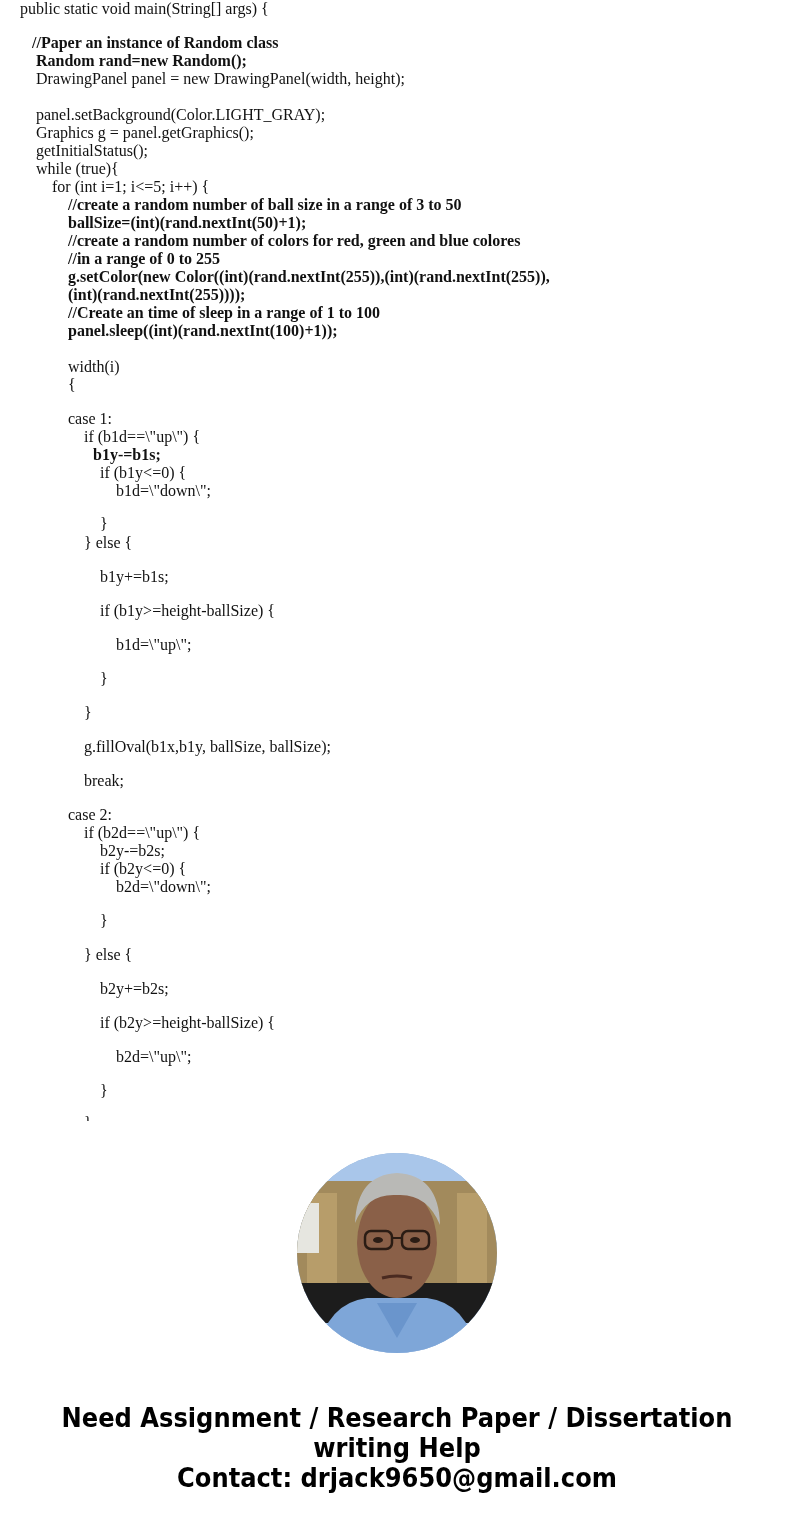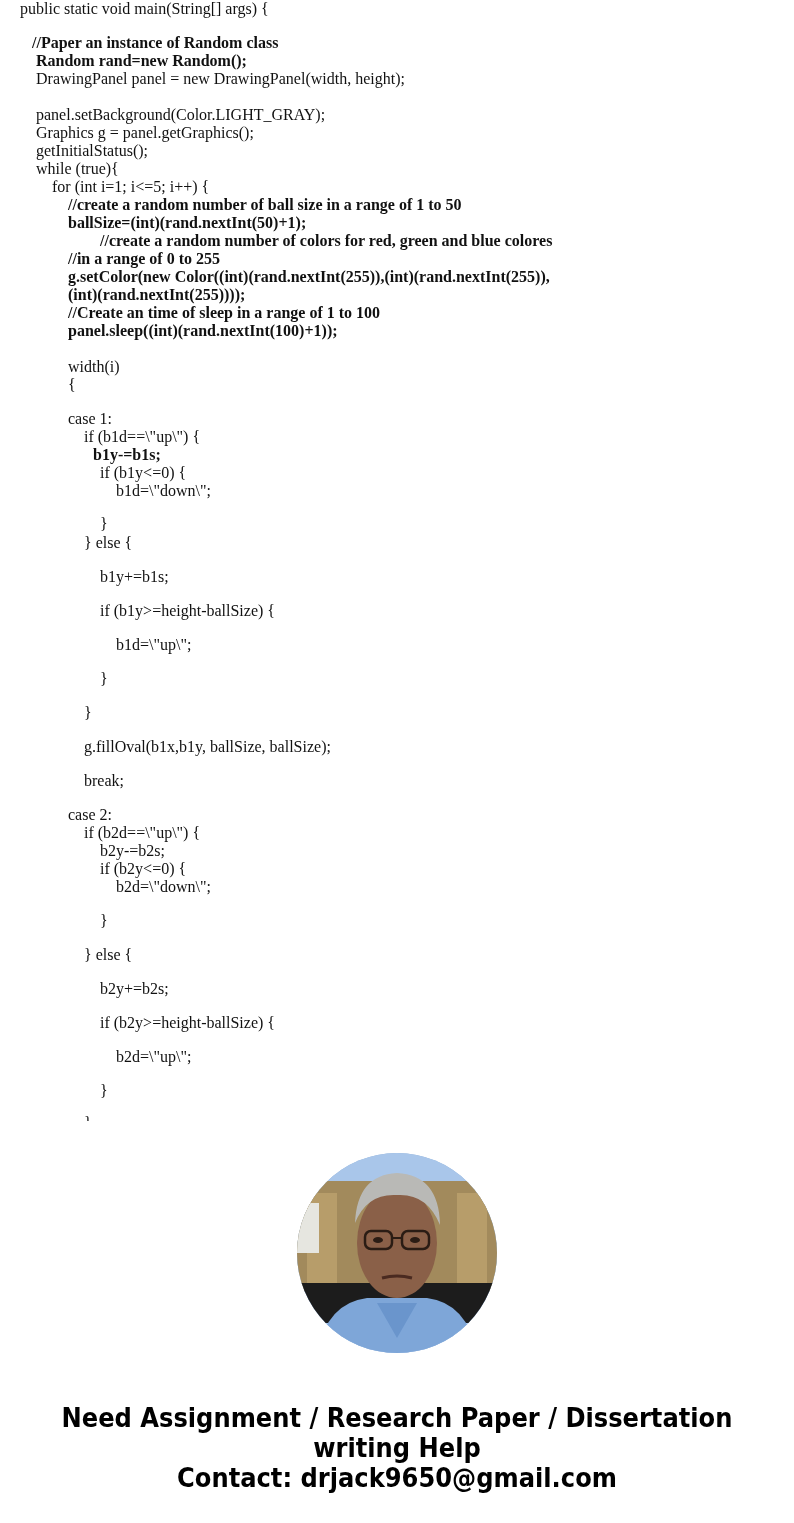--- a/index.html
+++ b/index.html
@@ -26,23 +26,23 @@
 <div class="code" id="code">
     <div class="line" style="left: 20px; top: 0px;">public static void main(String[] args) {</div>
     <div class="line b" style="left: 32px; top: 34px;">//Paper an instance of Random class</div>
     <div class="line b" style="left: 36px; top: 52px;">Random rand=new Random();</div>
     <div class="line" style="left: 36px; top: 70px;">DrawingPanel panel = new DrawingPanel(width, height);</div>
     <div class="line" style="left: 36px; top: 106px;">panel.setBackground(Color.LIGHT_GRAY);</div>
     <div class="line" style="left: 36px; top: 124px;">Graphics g = panel.getGraphics();</div>
     <div class="line" style="left: 36px; top: 142px;">getInitialStatus();</div>
     <div class="line" style="left: 36px; top: 160px;">while (true){</div>
     <div class="line" style="left: 52px; top: 178px;">for (int i=1; i&lt;=5; i++) {</div>
-    <div class="line b" style="left: 68px; top: 196px;">//create a random number of ball size in a range of 1 to 50</div>
+    <div class="line b" style="left: 68px; top: 196px;">//create a random number of ball size in a range of 3 to 50</div>
     <div class="line b" style="left: 68px; top: 214px;">ballSize=(int)(rand.nextInt(50)+1);</div>
-    <div class="line b" style="left: 68px; top: 232px; margin-left: 32px;">//create a random number of colors for red, green and blue colores</div>
+    <div class="line b" style="left: 68px; top: 232px;">//create a random number of colors for red, green and blue colores</div>
     <div class="line b" style="left: 68px; top: 250px;">//in a range of 0 to 255</div>
     <div class="line b" style="left: 68px; top: 268px;">g.setColor(new Color((int)(rand.nextInt(255)),(int)(rand.nextInt(255)),</div>
     <div class="line b" style="left: 68px; top: 286px;">(int)(rand.nextInt(255))));</div>
     <div class="line b" style="left: 68px; top: 304px;">//Create an time of sleep in a range of 1 to 100</div>
     <div class="line b" style="left: 68px; top: 322px;">panel.sleep((int)(rand.nextInt(100)+1));</div>
     <div class="line" style="left: 68px; top: 358px;">width(i)</div>
     <div class="line" style="left: 68px; top: 376px;">{</div>
     <div class="line" style="left: 68px; top: 410px;">case 1:</div>
     <div class="line" style="left: 84px; top: 428px;">if (b1d==\"up\") {</div>
     <div class="line" style="left: 93px; top: 446px; font-weight: bold;">b1y-=b1s;</div>

